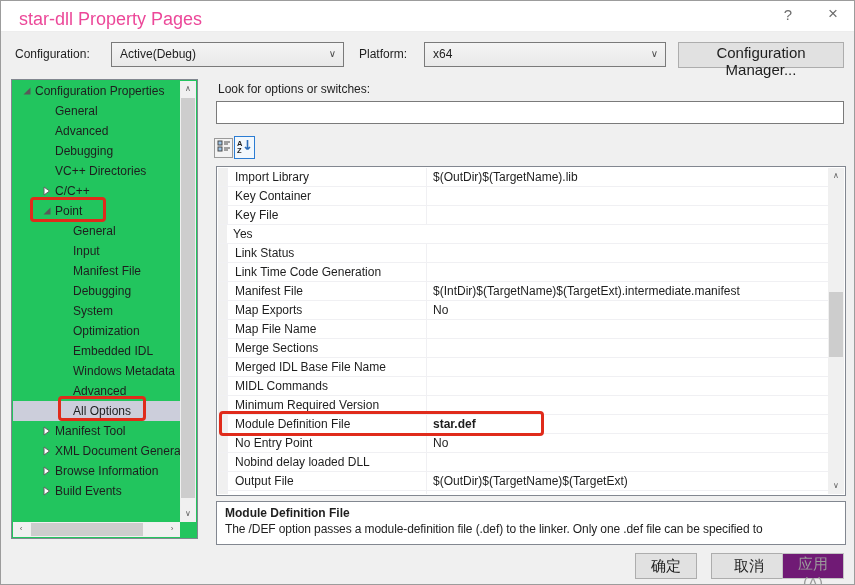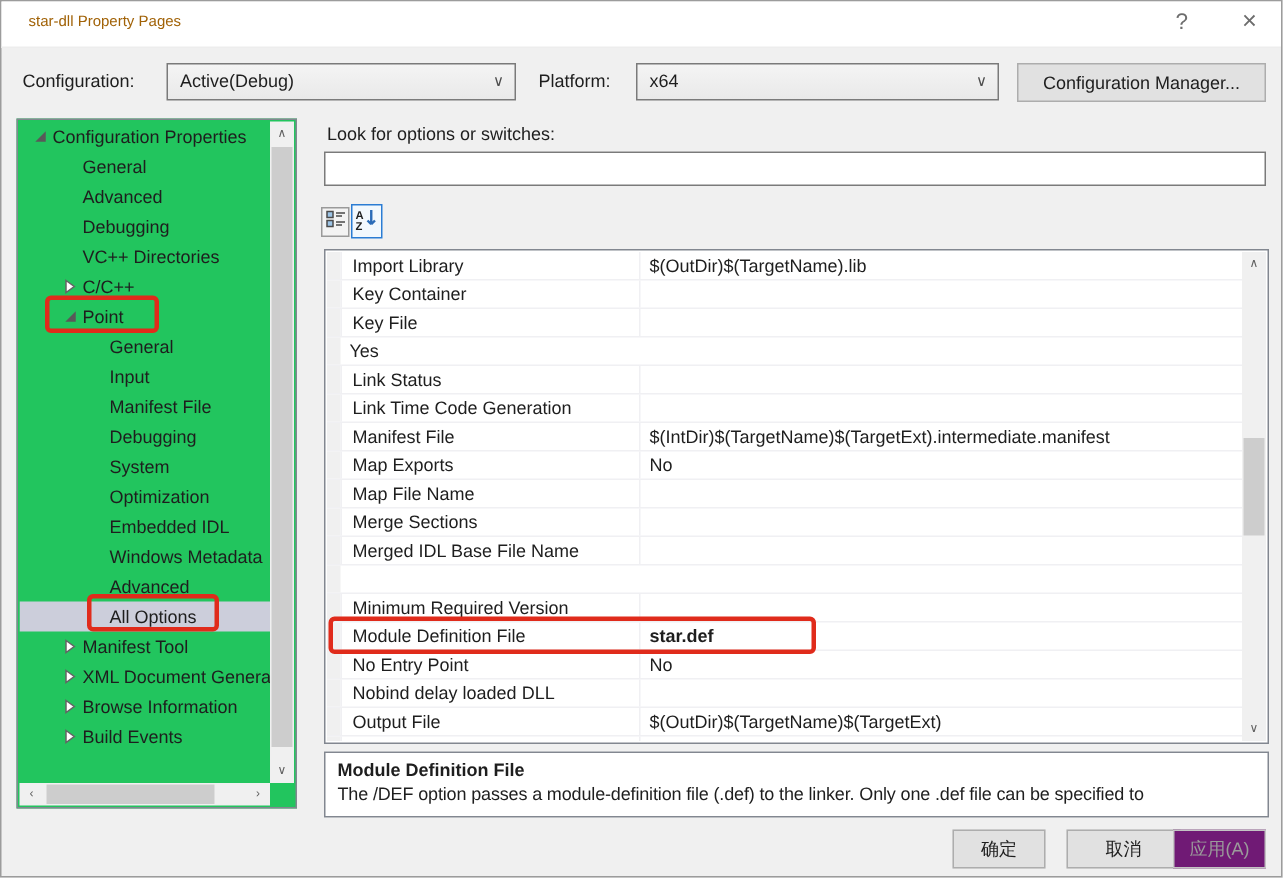--- a/index.html
+++ b/index.html
@@ -6,35 +6,35 @@
   html,body { margin:0; padding:0; }
   body {
     width:855px; height:585px; overflow:hidden; position:relative;
     background:#f0f0f0; color:#1e1e1e;
     font-family:"Liberation Sans", sans-serif; font-size:12px;
   }
   #dialog { position:absolute; inset:0; border:1px solid #9c9c9c; background:#f0f0f0; }
 
   
   .titlebar { position:absolute; left:0; top:0; width:853px; height:31px; background:#ffffff; border-bottom:1px solid #ededed; }
-  .title { position:absolute; left:18px; top:8px; color:#a16207; font-size:10px; }
+  .title { position:absolute; left:18px; top:8px; color:#ec4899; font-size:18px; }
   .tb-btn { position:absolute; top:5px; color:#6d6d6d; font-size:15px; cursor:default; }
   .tb-help { right:62px; }
   .tb-close { right:16px; font-size:17px; top:3px; }
 
   
   .cfg-label { position:absolute; top:46px; }
   .lbl-config { left:14px; }
   .lbl-platform { left:358px; }
   .combo { position:absolute; top:41px; height:25px; border:1px solid #7a7a7a;
            background:linear-gradient(#f4f4f4,#e9e9e9); padding:4px 22px 0 8px; overflow:hidden; white-space:nowrap; }
   .combo-config { left:110px; width:233px; }
   .combo-platform { left:423px; width:242px; }
   .combo .chev { position:absolute; right:7px; top:5px; color:#4d4d4d; font-size:10px; }
-  .btn { border:1px solid #adadad; background:#e1e1e1; font-family:"Liberation Sans",sans-serif; font-size:12px; color:#1e1e1e; }
+  .btn { border:1px solid #adadad; background:#e1e1e1; font-family:"Liberation Sans",sans-serif; font-size:15px; color:#1e1e1e; }
   .btn-mgr { position:absolute; left:677px; top:41px; width:166px; height:26px; }
 
   
   .tree-panel { position:absolute; left:10px; top:78px; width:187px; height:460px; background:#22c55e; border:1px solid #828790; }
   .tree-items { position:absolute; left:1px; top:1px; right:17px; bottom:16px; overflow:hidden; }
   .tree-item { height:20px; display:flex; align-items:center; white-space:nowrap; overflow:hidden; cursor:default; }
   .tree-item.lvl0 { padding-left:6px; }
   .tree-item.lvl1 { padding-left:26px; }
   .tree-item.lvl2 { padding-left:44px; }
   .tree-arrow { flex:0 0 16px; display:flex; justify-content:center; align-items:center; }
@@ -311,20 +311,21 @@
           <div class="cell-name">Merge Sections</div>
           <div class="cell-value"></div>
         </div>
         <div class="grid-row">
           <div class="cell-margin"></div>
           <div class="cell-name">Merged IDL Base File Name</div>
           <div class="cell-value"></div>
         </div>
         <div class="grid-row">
           <div class="cell-margin"></div>
+          <div class="cell-name">MIDL Commands</div>
           <div class="cell-value"></div>
         </div>
         <div class="grid-row">
           <div class="cell-margin"></div>
           <div class="cell-name">Minimum Required Version</div>
           <div class="cell-value"></div>
         </div>
         <div class="grid-row">
           <div class="cell-margin"></div>
           <div class="cell-name">Module Definition File</div>

